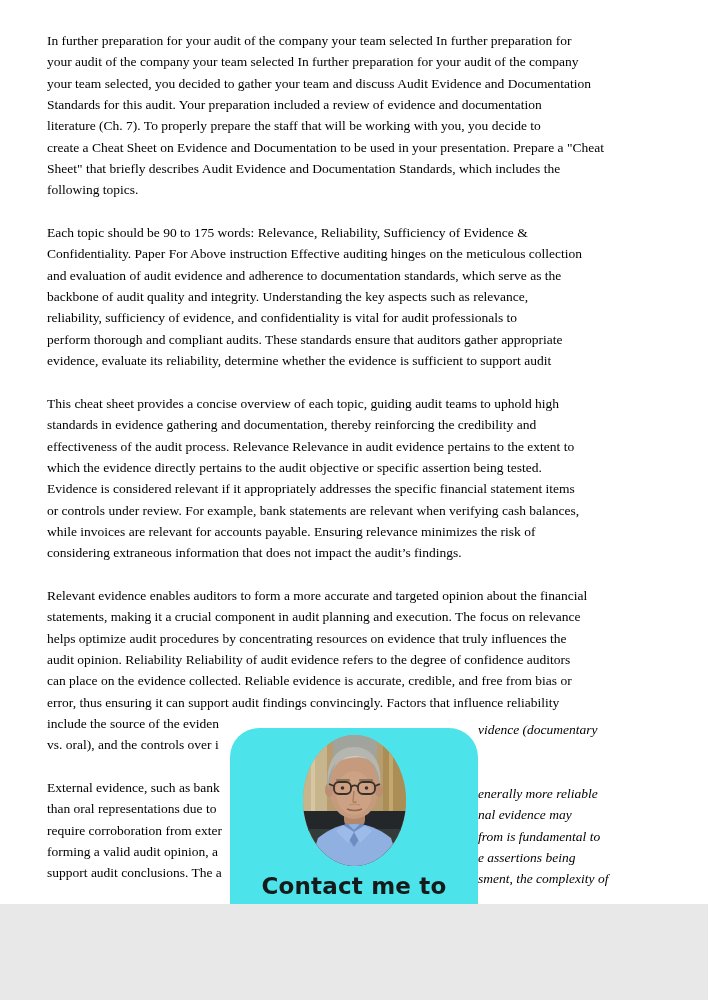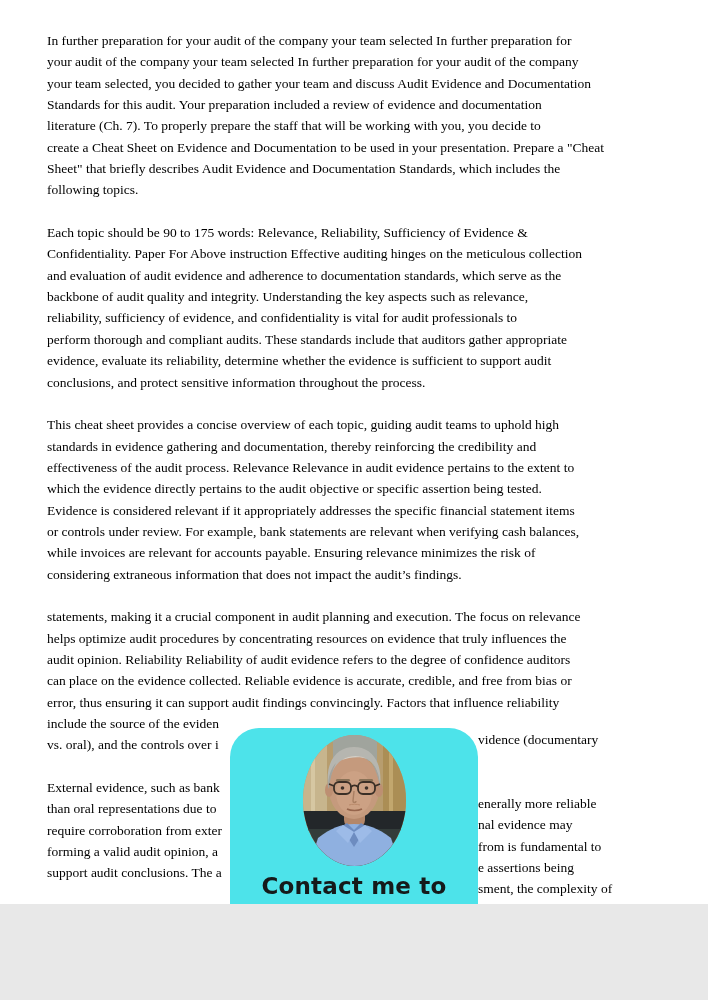--- a/index.html
+++ b/index.html
@@ -19,21 +19,21 @@
     width: 620px;
     color: #000000;
     font-size: 13.5px;
     line-height: 21.35px;
   }
   .para { margin: 0 0 21.35px 0; }
   .para:last-child { margin-bottom: 8px; }
   .line { white-space: nowrap; }
   .line.partial { position: relative; height: 21.35px; }
   .frag-left { white-space: nowrap; }
-  .frag-right { position: absolute; left: 431px; top: 16px; white-space: nowrap; }
+  .frag-right { position: absolute; left: 431px; top: 6px; white-space: nowrap; font-style: italic; }
 
   .promo-overlay {
     position: absolute;
     left: 230px;
     top: 728px;
     width: 248px;
     height: 248px;
     background: #4de3ea;
     z-index: 5;
     display: flex;
@@ -81,35 +81,35 @@
         <div class="line">create a Cheat Sheet on Evidence and Documentation to be used in your presentation. Prepare a "Cheat</div>
         <div class="line">Sheet" that briefly describes Audit Evidence and Documentation Standards, which includes the</div>
         <div class="line">following topics.</div>
       </div>
       <div class="para">
         <div class="line">Each topic should be 90 to 175 words: Relevance, Reliability, Sufficiency of Evidence &amp;</div>
         <div class="line">Confidentiality. Paper For Above instruction Effective auditing hinges on the meticulous collection</div>
         <div class="line">and evaluation of audit evidence and adherence to documentation standards, which serve as the</div>
         <div class="line">backbone of audit quality and integrity. Understanding the key aspects such as relevance,</div>
         <div class="line">reliability, sufficiency of evidence, and confidentiality is vital for audit professionals to</div>
-        <div class="line">perform thorough and compliant audits. These standards include that auditors gather appropriate</div>
+        <div class="line">perform thorough and compliant audits. These standards ensure that auditors gather appropriate</div>
         <div class="line">evidence, evaluate its reliability, determine whether the evidence is sufficient to support audit</div>
-        <div class="line">conclusions, and protect sensitive information throughout the process.</div>
       </div>
       <div class="para">
         <div class="line">This cheat sheet provides a concise overview of each topic, guiding audit teams to uphold high</div>
         <div class="line">standards in evidence gathering and documentation, thereby reinforcing the credibility and</div>
         <div class="line">effectiveness of the audit process. Relevance Relevance in audit evidence pertains to the extent to</div>
         <div class="line">which the evidence directly pertains to the audit objective or specific assertion being tested.</div>
         <div class="line">Evidence is considered relevant if it appropriately addresses the specific financial statement items</div>
         <div class="line">or controls under review. For example, bank statements are relevant when verifying cash balances,</div>
         <div class="line">while invoices are relevant for accounts payable. Ensuring relevance minimizes the risk of</div>
         <div class="line">considering extraneous information that does not impact the audit’s findings.</div>
       </div>
       <div class="para">
+        <div class="line">Relevant evidence enables auditors to form a more accurate and targeted opinion about the financial</div>
         <div class="line">statements, making it a crucial component in audit planning and execution. The focus on relevance</div>
         <div class="line">helps optimize audit procedures by concentrating resources on evidence that truly influences the</div>
         <div class="line">audit opinion. Reliability Reliability of audit evidence refers to the degree of confidence auditors</div>
         <div class="line">can place on the evidence collected. Reliable evidence is accurate, credible, and free from bias or</div>
         <div class="line">error, thus ensuring it can support audit findings convincingly. Factors that influence reliability</div>
         <div class="line partial"><span class="frag-left">include the source of the eviden</span><span class="frag-right">vidence (documentary</span></div>
         <div class="line partial"><span class="frag-left">vs. oral), and the controls over i</span><span class="frag-right"></span></div>
       </div>
       <div class="para">
         <div class="line partial"><span class="frag-left">External evidence, such as bank</span><span class="frag-right">enerally more reliable</span></div>

